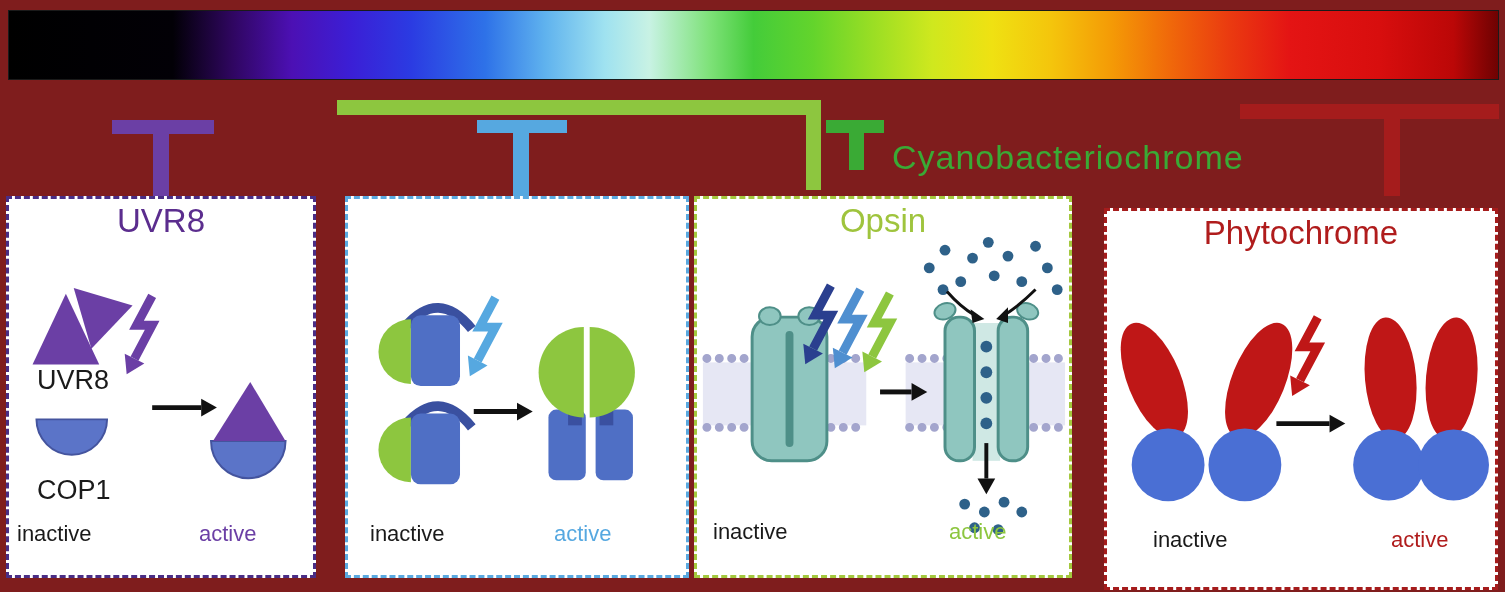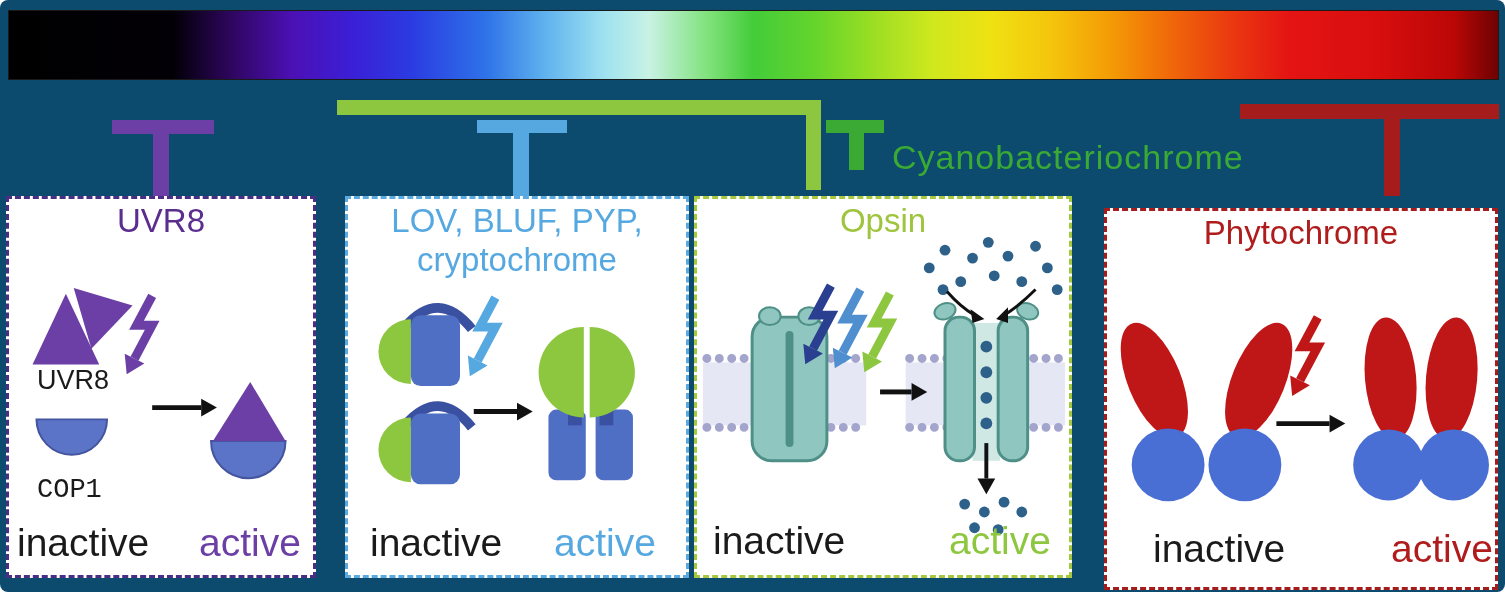--- a/index.html
+++ b/index.html
@@ -1,23 +1,23 @@
 <!DOCTYPE html>
 <html><head>
 <meta charset="utf-8">
 <style>
   html,body{margin:0;padding:0;background:#fff;}
-  #figure{position:relative;width:1505px;height:592px;background:#0c4a6e;overflow:hidden;
-          font-family:"Liberation Sans",sans-serif;border-radius:8px;}
+  #figure{position:relative;width:1505px;height:592px;background:#7f1d1d;overflow:hidden;
+          font-family:"Liberation Sans",sans-serif;}
   .bar{position:absolute;}
   .panel{position:absolute;box-sizing:border-box;background:#fff;}
   .panel svg{position:absolute;left:0;top:0;width:100%;height:100%;}
   .panel-title{position:absolute;left:0;top:2px;width:100%;text-align:center;
                font-size:33px;line-height:39px;}
-  .state-label{position:absolute;font-size:39px;}
+  .state-label{position:absolute;font-size:22px;}
   #spectrum{position:absolute;left:8px;top:10px;width:1489px;height:68px;border:1px solid #1a1a1a;
     background:linear-gradient(90deg,
       #000000 0%, #020006 11%, #2f0660 15%, #4c10b4 19%, #3b1fd6 23%, #2b3be2 27%,
       #2e72e8 32%, #5fb2ee 36%, #9fe2f0 40%, #c8f2e4 43%, #7fe27a 47%, #44cc3a 50%,
       #63d42c 54%, #9ade24 58%, #cfe81e 62%, #efe112 66%, #f4c50c 70%, #f49b06 74%,
       #f0680a 78%, #ea3a10 82%, #e41414 86%, #d80e0e 92%, #bb0707 97%, #6e0202 100%);}
   #cyano-label{position:absolute;left:892px;top:138px;font-size:34px;letter-spacing:1px;color:#3aaa35;}
 </style>
 </head>
 <body>
@@ -57,21 +57,21 @@
         <polygon points="196,203 196,221 212,212" fill="#111"></polygon>
       </g>
       <path d="M28,224 A36,36 0 0 0 100,224 Z" fill="#5b74c8" stroke="#44549e" stroke-width="2"></path>
       <g>
         <path d="M206,246 A38,38 0 0 0 282,246 Z" fill="#5b74c8" stroke="#44549e" stroke-width="2"></path>
         <polygon points="246,186 208,246 282,246" fill="#6b3fa5"></polygon>
       </g>
     </svg>
     <div class="panel-title" style="color:#5b2d8e;">UVR8</div>
     <div class="state-label" style="left:28px;top:166px;font-size:27px;color:#1a1a1a;">UVR8</div>
-    <div class="state-label" style="left:28px;top:276px;font-size:27px;color:#1a1a1a;font-family:Liberation Mono, monospace;">COP1</div>
+    <div class="state-label" style="left:28px;top:276px;font-size:27px;color:#1a1a1a;">COP1</div>
     <div class="state-label" style="left:8px;top:322px;color:#1a1a1a;">inactive</div>
     <div class="state-label" style="left:190px;top:322px;color:#6b3fa5;">active</div>
   </div>
 
   <div class="panel" style="left:345px;top:196px;width:344px;height:382px;border:3px dashed #5aa9e0;">
     <svg viewBox="0 0 344 382">
       <g>
         <path d="M58,130 Q92,90 126,132" stroke="#3a50a0" stroke-width="10" fill="none"></path>
         <path d="M64,122 A33,33 0 0 0 64,188 Z" fill="#8dc63f"></path>
         <rect x="64" y="118" width="50" height="72" rx="10" fill="#4f6fc5"></rect>
@@ -91,24 +91,20 @@
       </g>
       <g>
         <rect x="204" y="214" width="38" height="72" rx="8" fill="#4f6fc5"></rect>
         <rect x="252" y="214" width="38" height="72" rx="8" fill="#4f6fc5"></rect>
         <rect x="224" y="212" width="14" height="18" fill="#3a50a0"></rect>
         <rect x="256" y="212" width="14" height="18" fill="#3a50a0"></rect>
         <path d="M243,130 A46,46 0 0 0 243,222 Z" fill="#8dc63f" transform="translate(-3,0)"></path>
         <path d="M243,130 A46,46 0 0 1 243,222 Z" fill="#8dc63f" transform="translate(3,0)"></path>
       </g>
     </svg>
-    <div class="panel-title" style="color:#56a8e0;">
-      <div>LOV, BLUF, PYP,</div>
-      <div>cryptochrome</div>
-    </div>
     <div class="state-label" style="left:22px;top:322px;color:#1a1a1a;">inactive</div>
     <div class="state-label" style="left:206px;top:322px;color:#56a8e0;">active</div>
   </div>
 
   <div class="panel" style="left:694px;top:196px;width:378px;height:382px;border:3px dashed #a4c83e;">
     <svg viewBox="0 0 378 382">
       <g>
         <rect x="6" y="166" width="166" height="64" fill="#e6e7f4"></rect>
         <path d="M10,162 H170" stroke="#a3a5cd" stroke-width="9" stroke-dasharray="0.1 12.5" stroke-linecap="round" fill="none"></path>
         <path d="M10,232 H170" stroke="#a3a5cd" stroke-width="9" stroke-dasharray="0.1 12.5" stroke-linecap="round" fill="none"></path>

